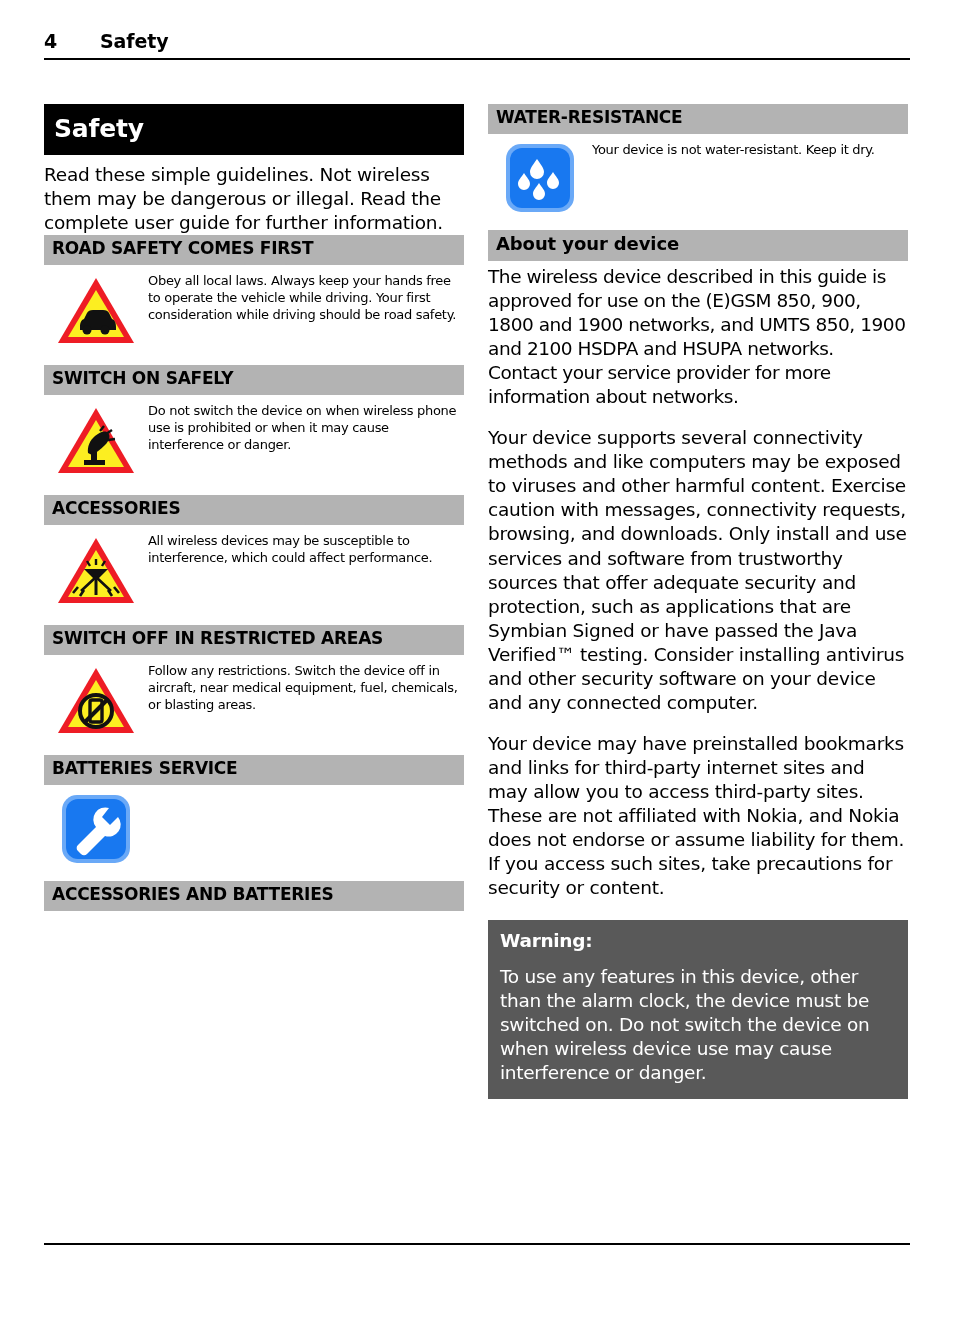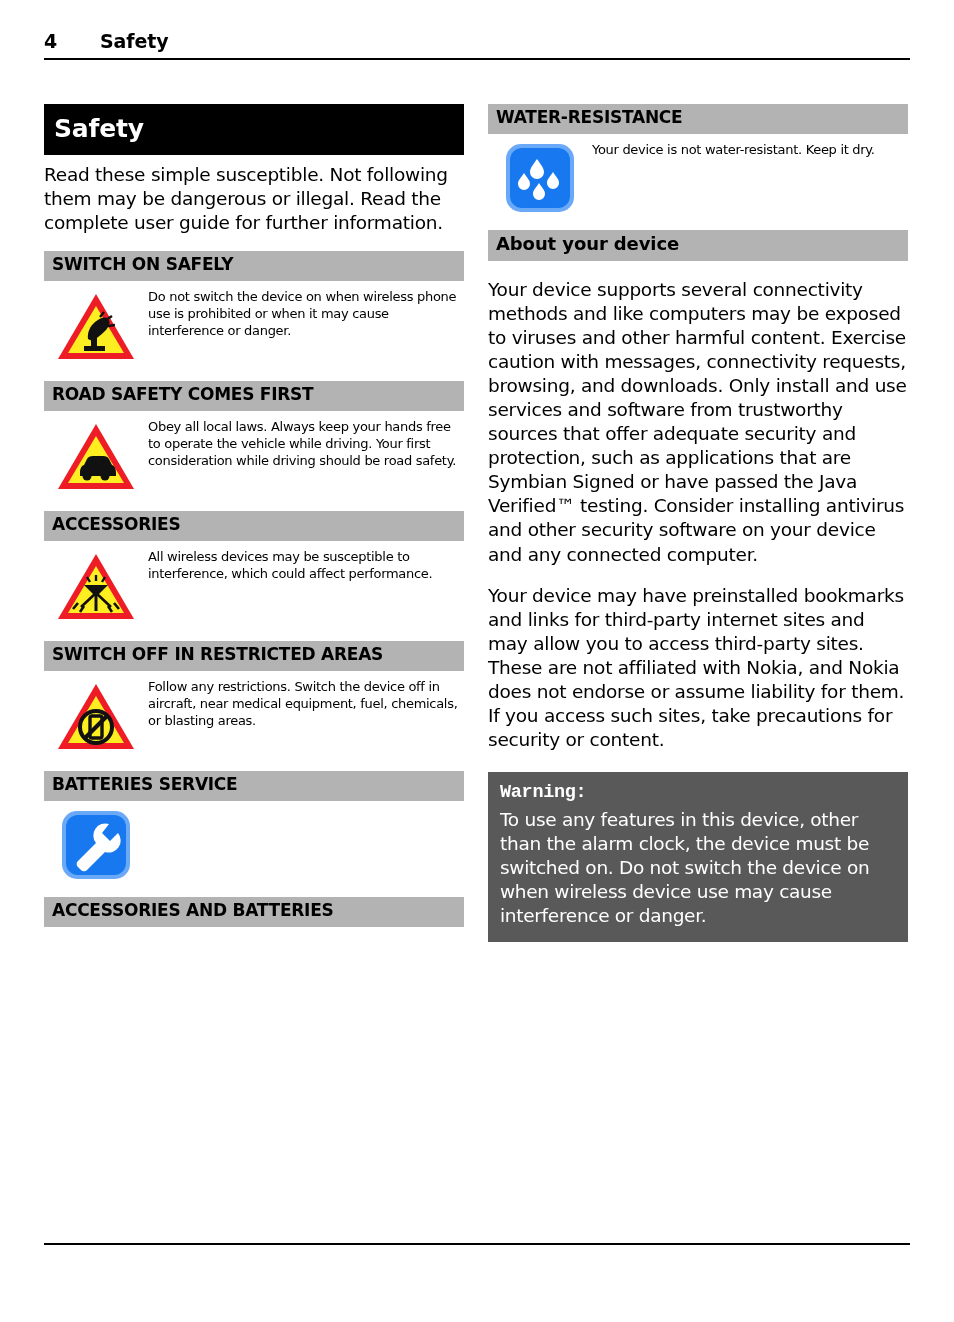--- a/index.html
+++ b/index.html
@@ -121,22 +121,21 @@
     color: #ffffff;
     padding: 9px 12px 14px 12px;
     margin-top: 20px;
     font-size: 18.5px;
     line-height: 1.30;
     letter-spacing: -0.3px;
   }
   .warn-label {
     font-weight: bold;
     display: block;
-    margin-bottom: 3px;
-    font-family: Liberation Mono, monospace;
+    margin-bottom: 12px;
   }
 
   
   .rule-bot {
     position: absolute;
     left: 44px;
     top: 1243px;
     width: 866px;
     height: 2px;
     background: #000;
@@ -160,56 +159,56 @@
   <div class="runhead">
     <span class="pageno">4</span>
     <span class="chapter">Safety</span>
   </div>
   <div class="rule-top"></div>
 
   <div class="col col-left">
 
     <div class="title-bar">Safety</div>
 
-    <p class="body-text">Read these simple susceptible. Not following them may be dangerous or illegal. Read the complete user guide for further information.</p>
+    <p class="body-text">Read these simple guidelines. Not wireless them may be dangerous or illegal. Read the complete user guide for further information.</p>
+
+    <div>
+      <div class="sec-bar">ROAD SAFETY COMES FIRST</div>
+      <div class="icon-row">
+        <div class="icon-cell">
+          <svg class="icon-svg" width="84" height="76" viewBox="0 0 84 76">
+            <path d="M42 5 L80 70 L4 70 Z" fill="#ee1c25"></path>
+            <path d="M42 17 L70 64 L14 64 Z" fill="#fcee21"></path>
+            <g fill="#111">
+              <path d="M26 54 c0-4 1-7 4-8 l3-6 c1-2 3-3 6-3 h10 c3 0 5 1 6 3 l3 6 c3 1 4 4 4 8 v3 h-36 Z"></path>
+              <circle cx="33" cy="57" r="4.5"></circle>
+              <circle cx="51" cy="57" r="4.5"></circle>
+            </g>
+          </svg>
+        </div>
+        <div class="icon-text">Obey all local laws. Always keep your hands free to operate the vehicle while driving. Your first consideration while driving should be road safety.</div>
+      </div>
+    </div>
 
     <div style="margin-top:16px;">
       <div class="sec-bar">SWITCH ON SAFELY</div>
       <div class="icon-row">
         <div class="icon-cell">
           <svg class="icon-svg" width="84" height="76" viewBox="0 0 84 76">
             <path d="M42 5 L80 70 L4 70 Z" fill="#ee1c25"></path>
             <path d="M42 17 L70 64 L14 64 Z" fill="#fcee21"></path>
             <g fill="#111">
               <path d="M34 50 c-1-6 2-13 7-17 c5-4 10-6 13-3 c3 3 1 8-3 12 c-4 4-9 8-13 10 Z"></path>
               <rect x="37" y="49" width="6" height="9"></rect>
               <rect x="30" y="57" width="21" height="5"></rect>
               <path d="M46 28 l4 -5 M52 31 l6 -4 M54 37 l7 -1" stroke="#111" stroke-width="2.4" fill="none"></path>
             </g>
           </svg>
         </div>
         <div class="icon-text">Do not switch the device on when wireless phone use is prohibited or when it may cause interference or danger.</div>
-      </div>
-    </div>
-
-    <div>
-      <div class="sec-bar">ROAD SAFETY COMES FIRST</div>
-      <div class="icon-row">
-        <div class="icon-cell">
-          <svg class="icon-svg" width="84" height="76" viewBox="0 0 84 76">
-            <path d="M42 5 L80 70 L4 70 Z" fill="#ee1c25"></path>
-            <path d="M42 17 L70 64 L14 64 Z" fill="#fcee21"></path>
-            <g fill="#111">
-              <path d="M26 54 c0-4 1-7 4-8 l3-6 c1-2 3-3 6-3 h10 c3 0 5 1 6 3 l3 6 c3 1 4 4 4 8 v3 h-36 Z"></path>
-              <circle cx="33" cy="57" r="4.5"></circle>
-              <circle cx="51" cy="57" r="4.5"></circle>
-            </g>
-          </svg>
-        </div>
-        <div class="icon-text">Obey all local laws. Always keep your hands free to operate the vehicle while driving. Your first consideration while driving should be road safety.</div>
       </div>
     </div>
 
     <div>
       <div class="sec-bar">ACCESSORIES</div>
       <div class="icon-row">
         <div class="icon-cell">
           <svg class="icon-svg" width="84" height="76" viewBox="0 0 84 76">
             <path d="M42 5 L80 70 L4 70 Z" fill="#ee1c25"></path>
             <path d="M42 17 L70 64 L14 64 Z" fill="#fcee21"></path>
@@ -279,20 +278,21 @@
               <path d="M35 41 c3 5 6 7 6 11 a6 6 0 0 1 -12 0 c0 -4 3 -6 6 -11 Z"></path>
             </g>
           </svg>
         </div>
         <div class="icon-text">Your device is not water-resistant. Keep it dry.</div>
       </div>
     </div>
 
     <div style="margin-top:16px;">
       <div class="sec-bar title-case">About your device</div>
+      <p class="body-text tight">The wireless device described in this guide is approved for use on the (E)GSM 850, 900, 1800 and 1900 networks, and UMTS 850, 1900 and 2100 HSDPA and HSUPA networks. Contact your service provider for more information about networks.</p>
       <p class="body-text para">Your device supports several connectivity methods and like computers may be exposed to viruses and other harmful content. Exercise caution with messages, connectivity requests, browsing, and downloads. Only install and use services and software from trustworthy sources that offer adequate security and protection, such as applications that are Symbian Signed or have passed the Java Verified™ testing. Consider installing antivirus and other security software on your device and any connected computer.</p>
       <p class="body-text para">Your device may have preinstalled bookmarks and links for third-party internet sites and may allow you to access third-party sites. These are not affiliated with Nokia, and Nokia does not endorse or assume liability for them. If you access such sites, take precautions for security or content.</p>
     </div>
 
     <div class="warn-box">
       <span class="warn-label">Warning:</span>
       <span>To use any features in this device, other than the alarm clock, the device must be switched on. Do not switch the device on when wireless device use may cause interference or danger.</span>
     </div>
 
   </div>

